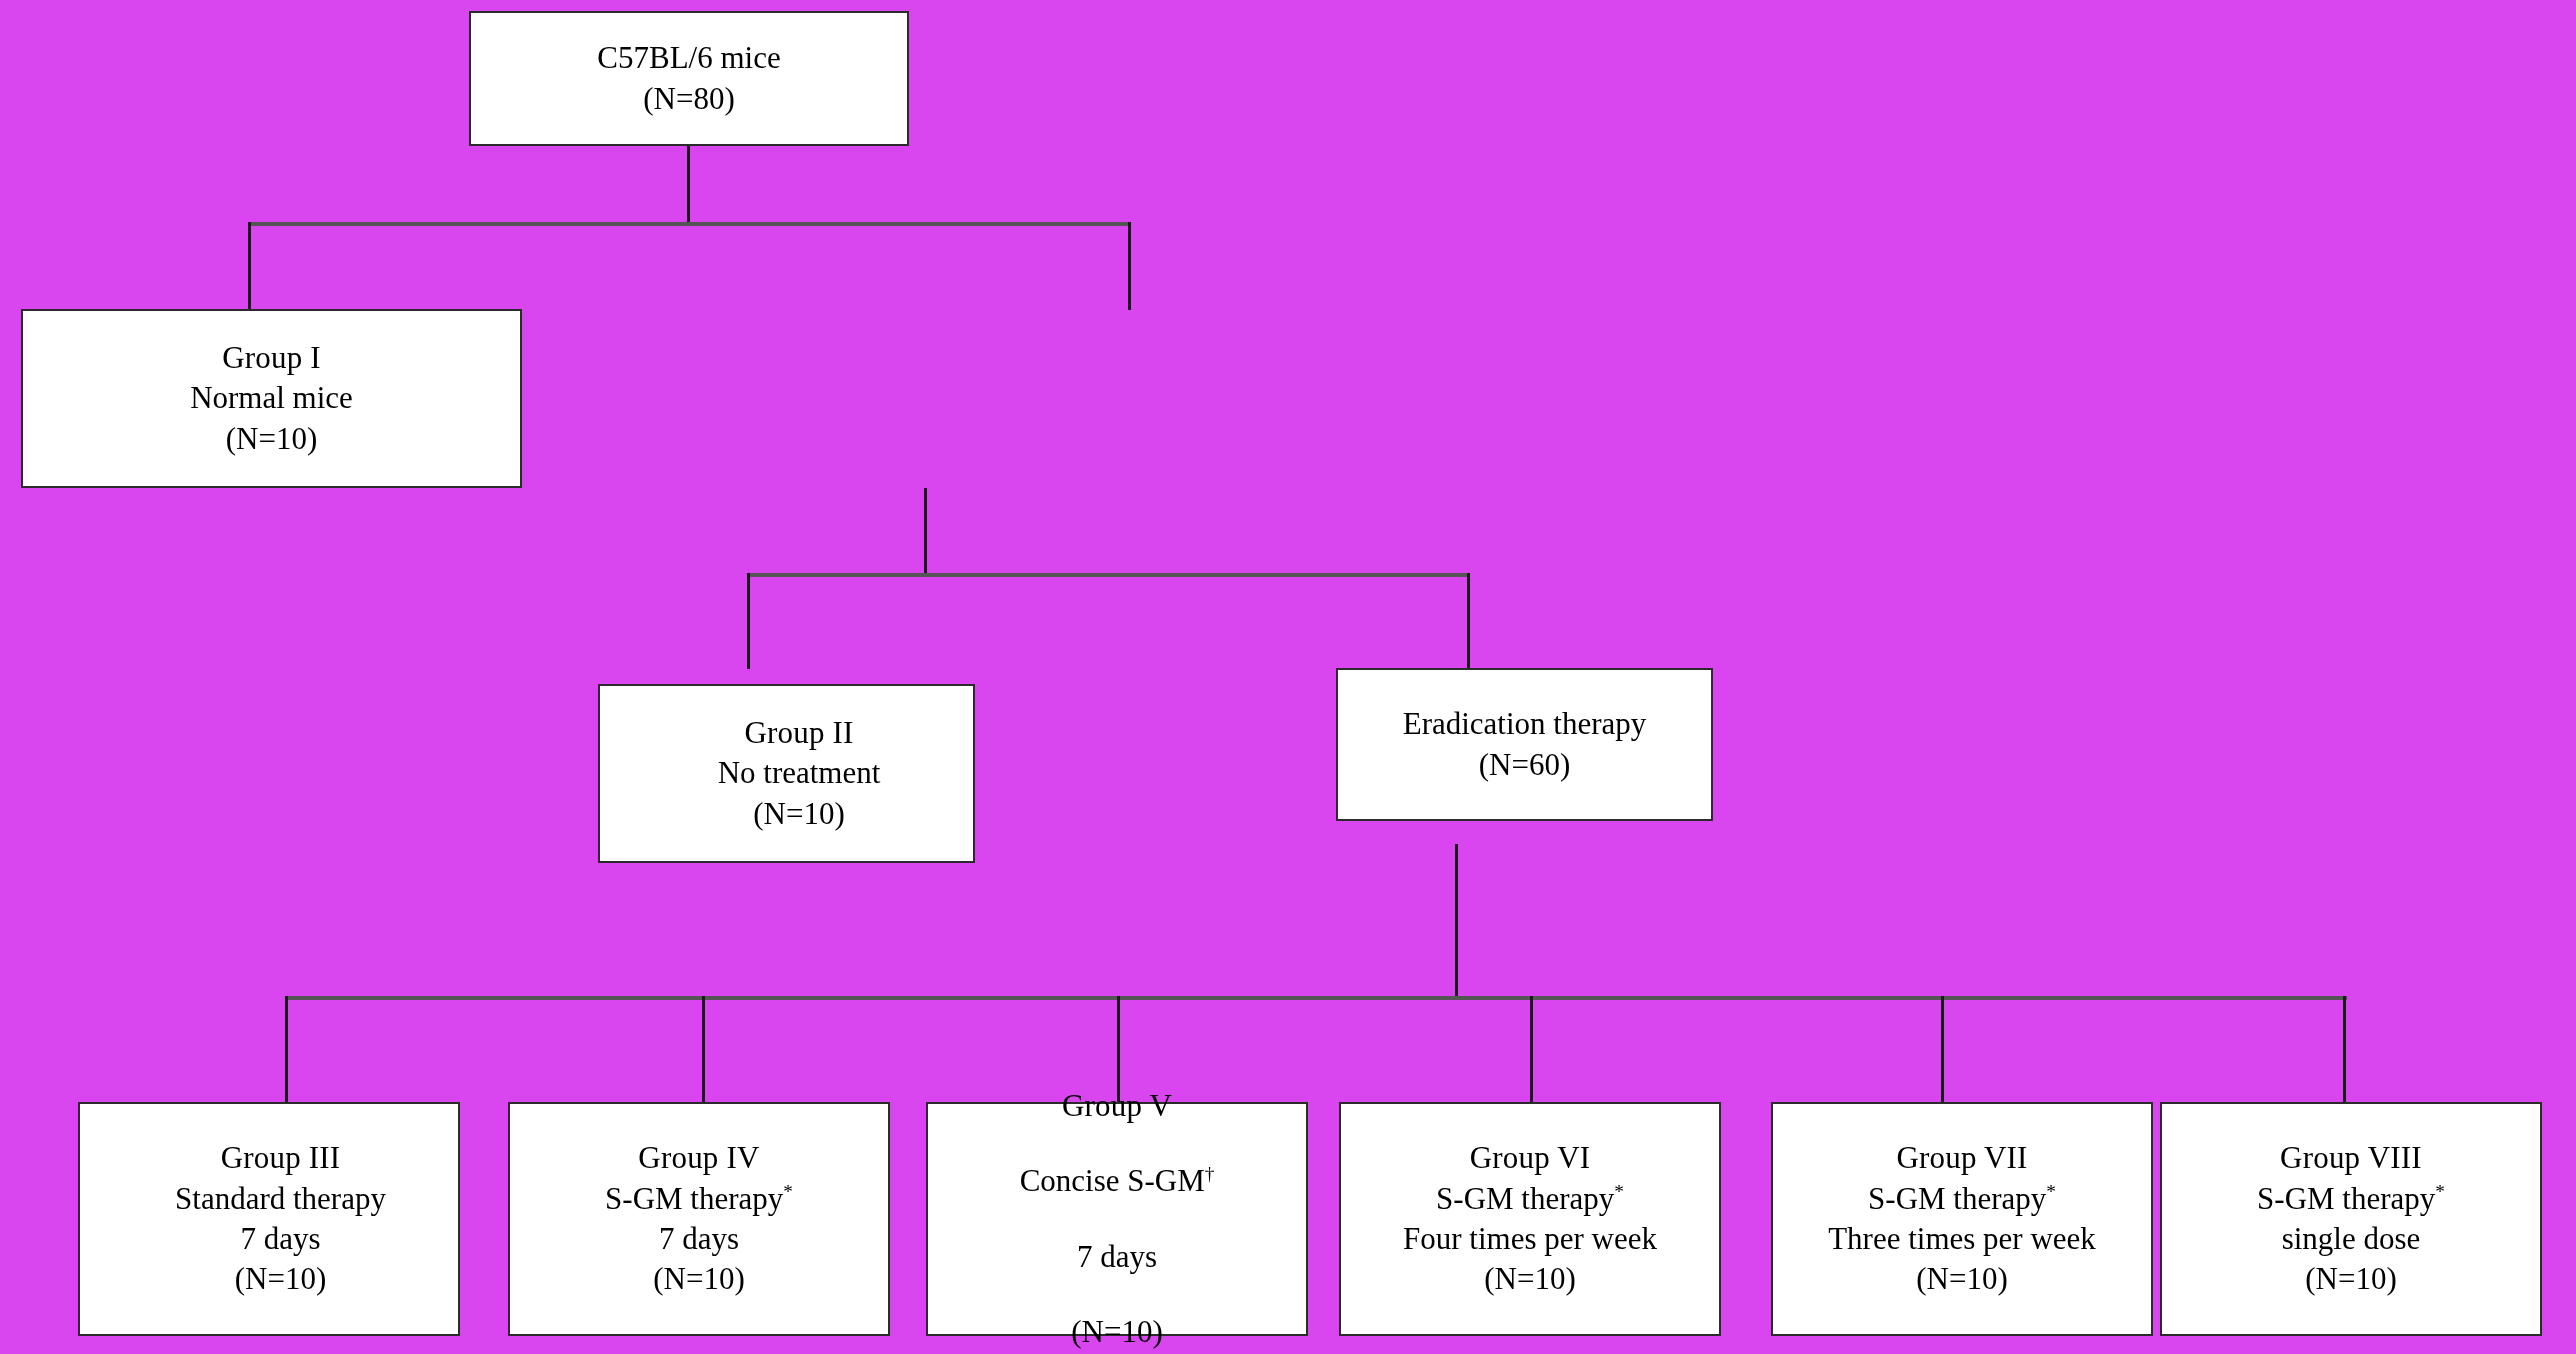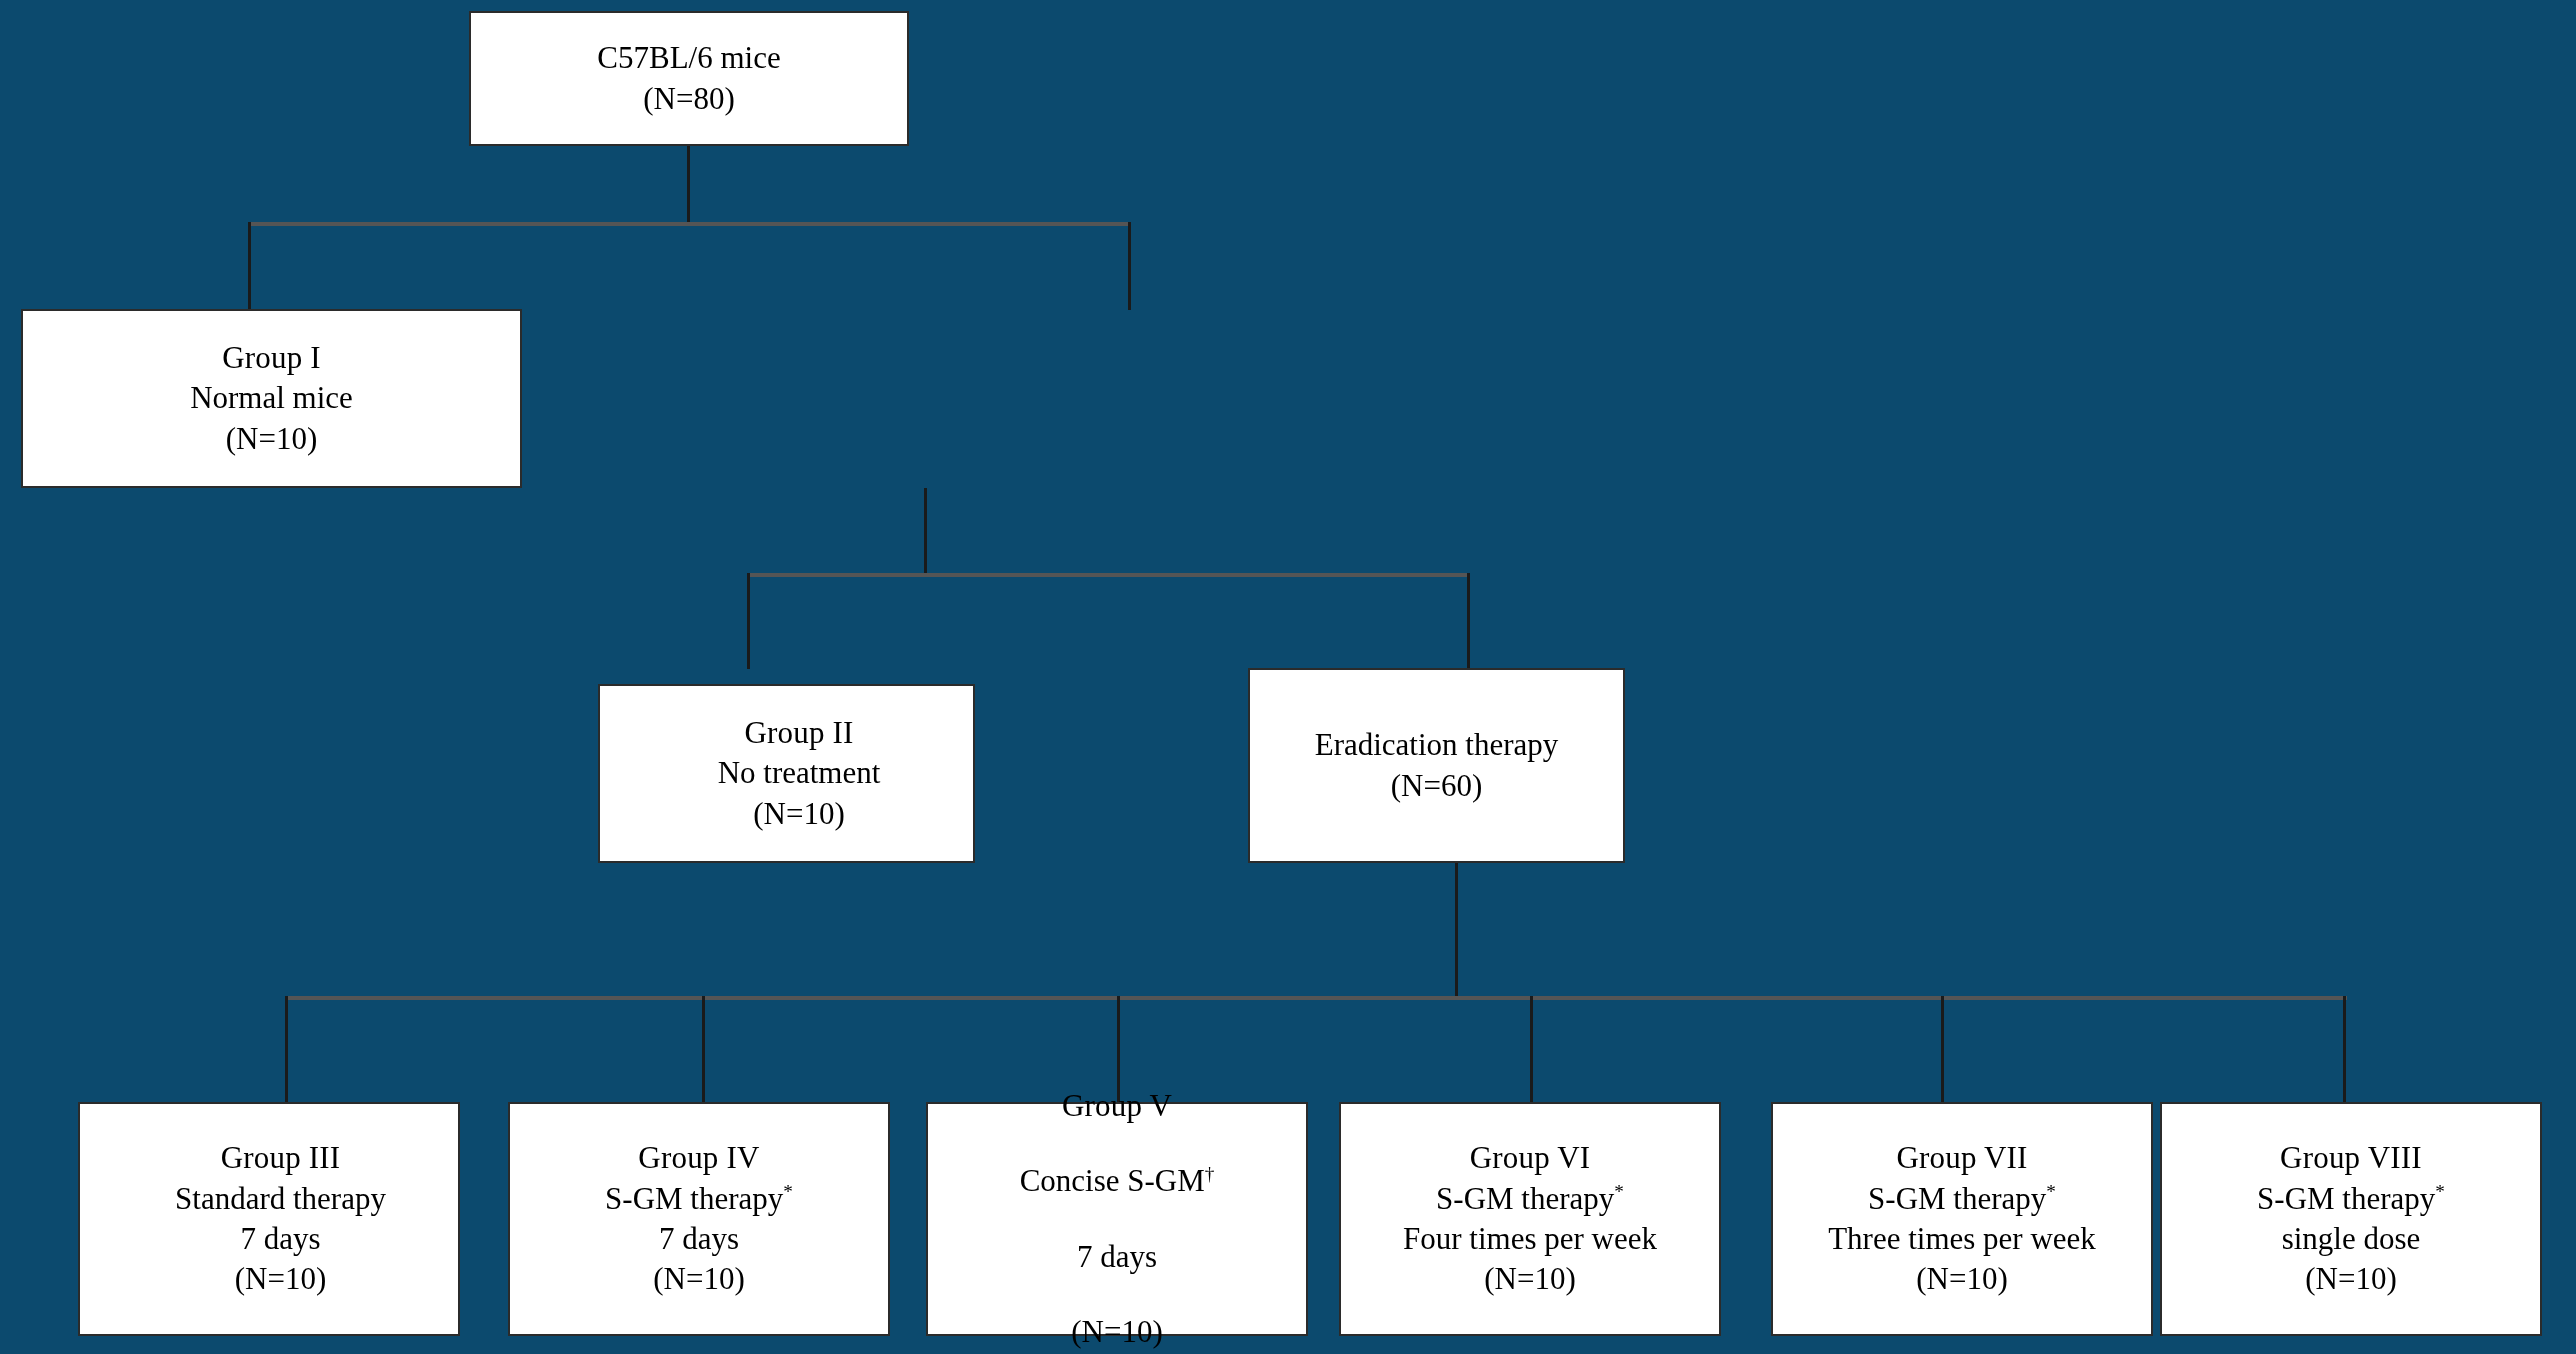--- a/index.html
+++ b/index.html
@@ -4,21 +4,21 @@
 <style>
   html, body {
     margin: 0;
     padding: 0;
     background: #ffffff;
   }
   #canvas {
     position: relative;
     width: 2576px;
     height: 1354px;
-    background: #0c4a6e;
+    background: #d946ef;
     font-family: "Liberation Serif", "DejaVu Serif", serif;
     color: #000000;
     overflow: hidden;
   }
   
   .node {
     position: absolute;
     box-sizing: border-box;
     border: 2.4px solid #2b2b2b;
     background: #ffffff;
@@ -93,21 +93,21 @@
     <span class="ln">(N=10)</span>
   </div>
 
 
   <div class="node" style="left:598px; top:684px; width:377px; height:179px;padding-left:25px;">
     <span class="ln bold">Group II</span>
     <span class="ln">No treatment</span>
     <span class="ln">(N=10)</span>
   </div>
 
-  <div class="node" style="left:1248px; top:668px; width:377px; height:195px;">
+  <div class="node" style="left:1336px; top:668px; width:377px; height:153px;">
     <span class="ln">Eradication therapy</span>
     <span class="ln">(N=60)</span>
   </div>
 
   <div class="node" style="left:78px; top:1102px; width:382px; height:234px;padding-left:23px;">
     <span class="ln bold">Group III</span>
     <span class="ln">Standard therapy</span>
     <span class="ln">7 days</span>
     <span class="ln">(N=10)</span>
   </div>

